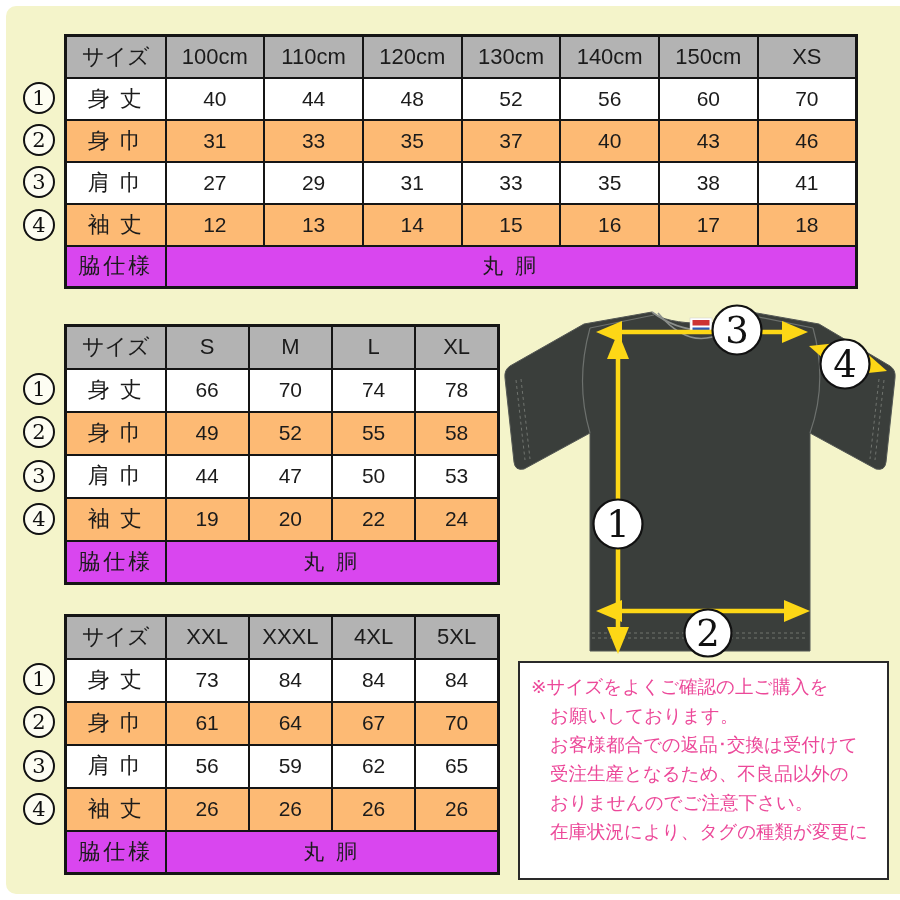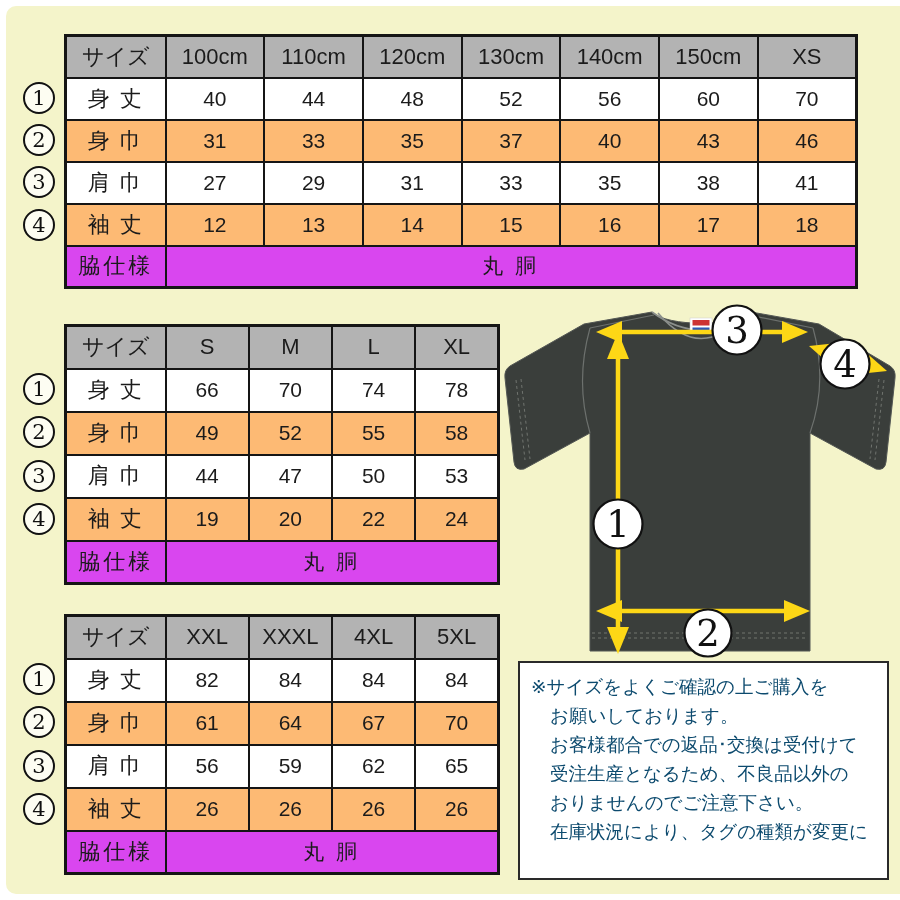--- a/index.html
+++ b/index.html
@@ -30,21 +30,21 @@
           background:#fdfdf2;display:flex;align-items:center;justify-content:center;
           font-family:"DejaVu Serif",serif;font-size:21px;color:#111;line-height:1;}
 
   
   #shirt-wrap{position:absolute;left:504px;top:302px;width:392px;height:360px;}
   .badge-num{font-family:"DejaVu Serif",serif;font-size:37px;fill:#111;}
 
   
   #note{position:absolute;left:518px;top:661px;width:371px;height:219px;box-sizing:border-box;
         background:#ffffff;border:2px solid #2a2a2a;padding:9px 8px 8px 11px;}
-  .note-line{font-size:18.5px;line-height:29px;color:#0c4a6e;white-space:nowrap;}
+  .note-line{font-size:18.5px;line-height:29px;color:#ec4899;white-space:nowrap;}
   .note-line.indent{padding-left:19px;}
 </style>
 </head>
 <body>
 
 <div id="root">
   <div id="canvas"></div>
 
   <table class="size-table" id="t-kids">
     <colgroup>
@@ -175,21 +175,21 @@
     <tbody>
       <tr class="row-head">
         <th>サイズ</th>
         <th>XXL</th>
         <th>XXXL</th>
         <th>4XL</th>
         <th>5XL</th>
       </tr>
       <tr class="row-a">
         <th class="lab">身 丈</th>
-        <td>82</td>
+        <td>73</td>
         <td>84</td>
         <td>84</td>
         <td>84</td>
       </tr>
       <tr class="row-b">
         <th class="lab">身 巾</th>
         <td>61</td>
         <td>64</td>
         <td>67</td>
         <td>70</td>

